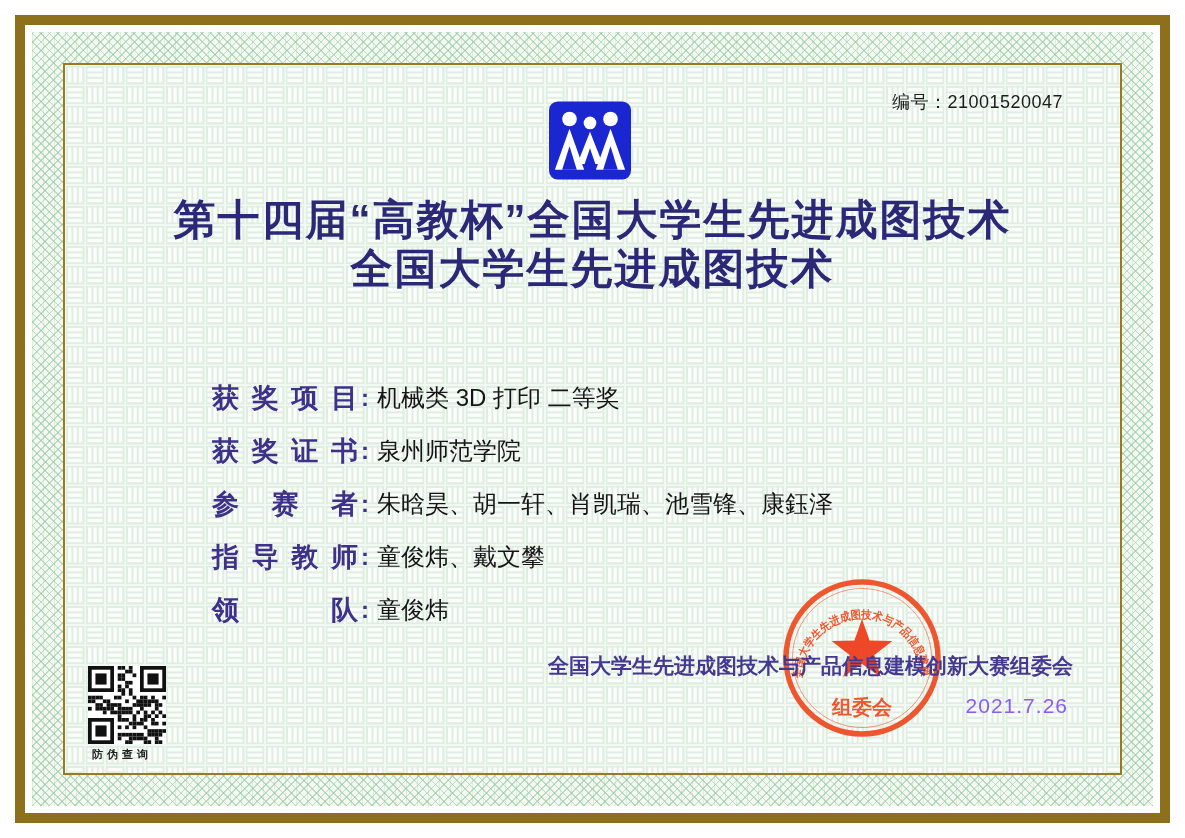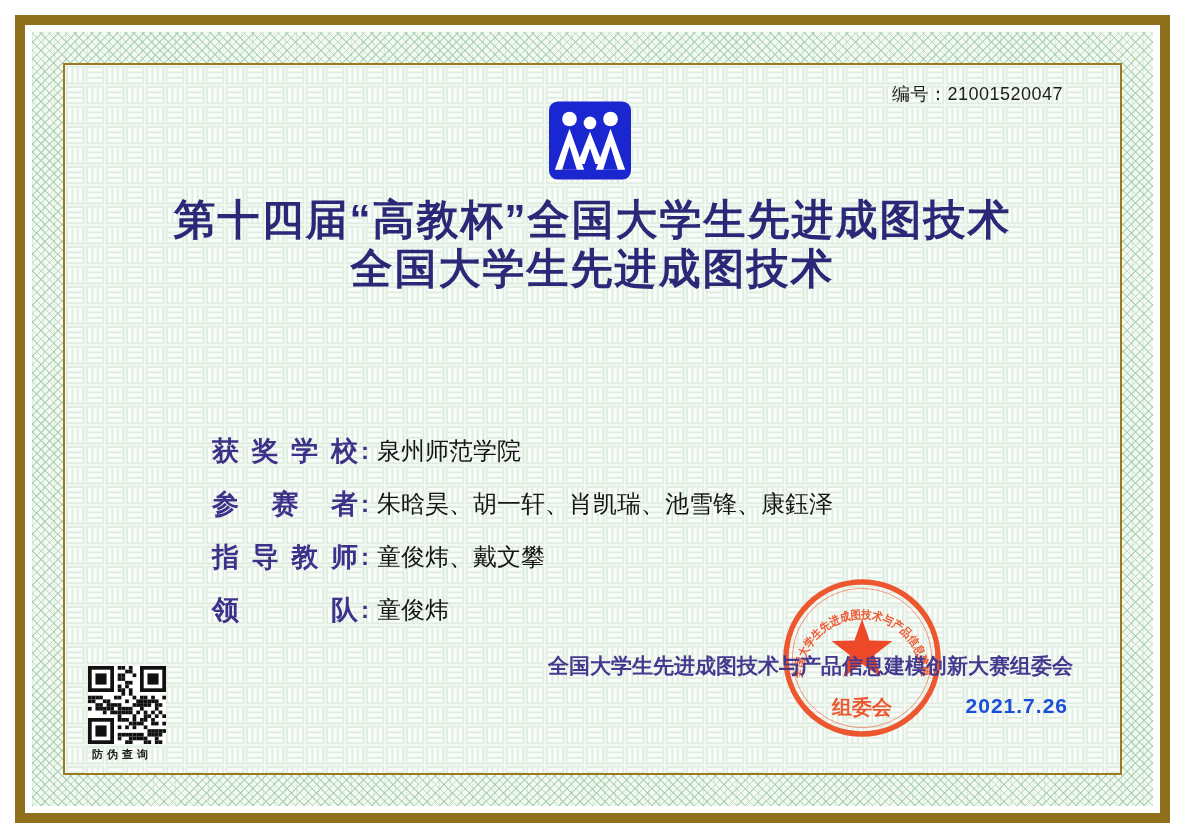--- a/index.html
+++ b/index.html
@@ -25,21 +25,21 @@
   .inner{
     position:absolute;inset:31px;
     border:2px solid #9a7a20;
     background:#eef6ee;
     overflow:hidden;
   }
   .weave-bg{position:absolute;left:0;top:0;width:100%;height:100%;}
   .content{position:absolute;inset:0;z-index:2;}
 
   .serial{
-    position:absolute;top:82px;right:122px;
+    position:absolute;top:90px;right:122px;
     font-size:18px;color:#1c1c1c;letter-spacing:.5px;
   }
   .logo{position:absolute;left:549px;top:101px;width:82px;height:79px;}
 
   .title{
     position:absolute;left:0;width:100%;text-align:center;
     font-weight:bold;color:#2c2877;font-size:42px;letter-spacing:2px;
     white-space:nowrap;
   }
   .title.l1{top:192px;}
@@ -64,21 +64,21 @@
   }
   .f-value{font-size:24px;color:#151515;vertical-align:middle;}
 
   .issuer{
     position:absolute;top:652px;right:112px;
     font-size:21px;font-weight:bold;color:#45398f;
     z-index:4;white-space:nowrap;
   }
   .date{
     position:absolute;top:694px;right:117px;
-    font-size:21px;font-weight:bold;color:#1d4ed8;z-index:4;
+    font-size:21px;font-weight:normal;color:#8b5cf6;z-index:4;
     letter-spacing:1px;
   }
   .seal{
     position:absolute;left:777px;top:573px;width:170px;height:170px;
     z-index:3;opacity:.92;
   }
   .qr-block{position:absolute;left:88px;top:666px;width:68px;text-align:center;z-index:3;}
   .qr-block svg{display:block;width:78px;height:78px;background:#fff;}
   .qr-caption{
     margin-top:3px;font-size:11px;font-weight:bold;color:#222;
@@ -144,22 +144,25 @@
 
     <circle cx="63" cy="18" r="7.5" fill="#fff"></circle>
     <polygon points="63,28 48,70 78,70" fill="#fff"></polygon>
     <polygon points="63,46 55.5,70 70.5,70" fill="#1a27d0"></polygon>
   </svg>
 
   <div class="title l1">第十四届“高教杯”全国大学生先进成图技术</div>
   <div class="title l2">全国大学生先进成图技术</div>
 
 
+  <div class="field-row" style="top:380px">
+    <span class="f-label">获奖项目</span><span class="f-colon">:</span><span class="f-value">机械类 3D 打印 二等奖</span>
+  </div>
   <div class="field-row" style="top:433px">
-    <span class="f-label">获奖学校</span><span class="f-colon">:</span><span class="f-value">泉州师范学院</span>
+    <span class="f-label">获奖证书</span><span class="f-colon">:</span><span class="f-value">泉州师范学院</span>
   </div>
   <div class="field-row" style="top:486px">
     <span class="f-label">参赛者</span><span class="f-colon">:</span><span class="f-value">朱晗昊、胡一轩、肖凯瑞、池雪锋、康鈺泽</span>
   </div>
   <div class="field-row" style="top:592px">
     <span class="f-label">领队</span><span class="f-colon">:</span><span class="f-value">童俊炜</span>
   </div>
   <div class="field-row" style="top:539px">
     <span class="f-label">指导教师</span><span class="f-colon">:</span><span class="f-value">童俊炜、戴文攀</span>
   </div>

